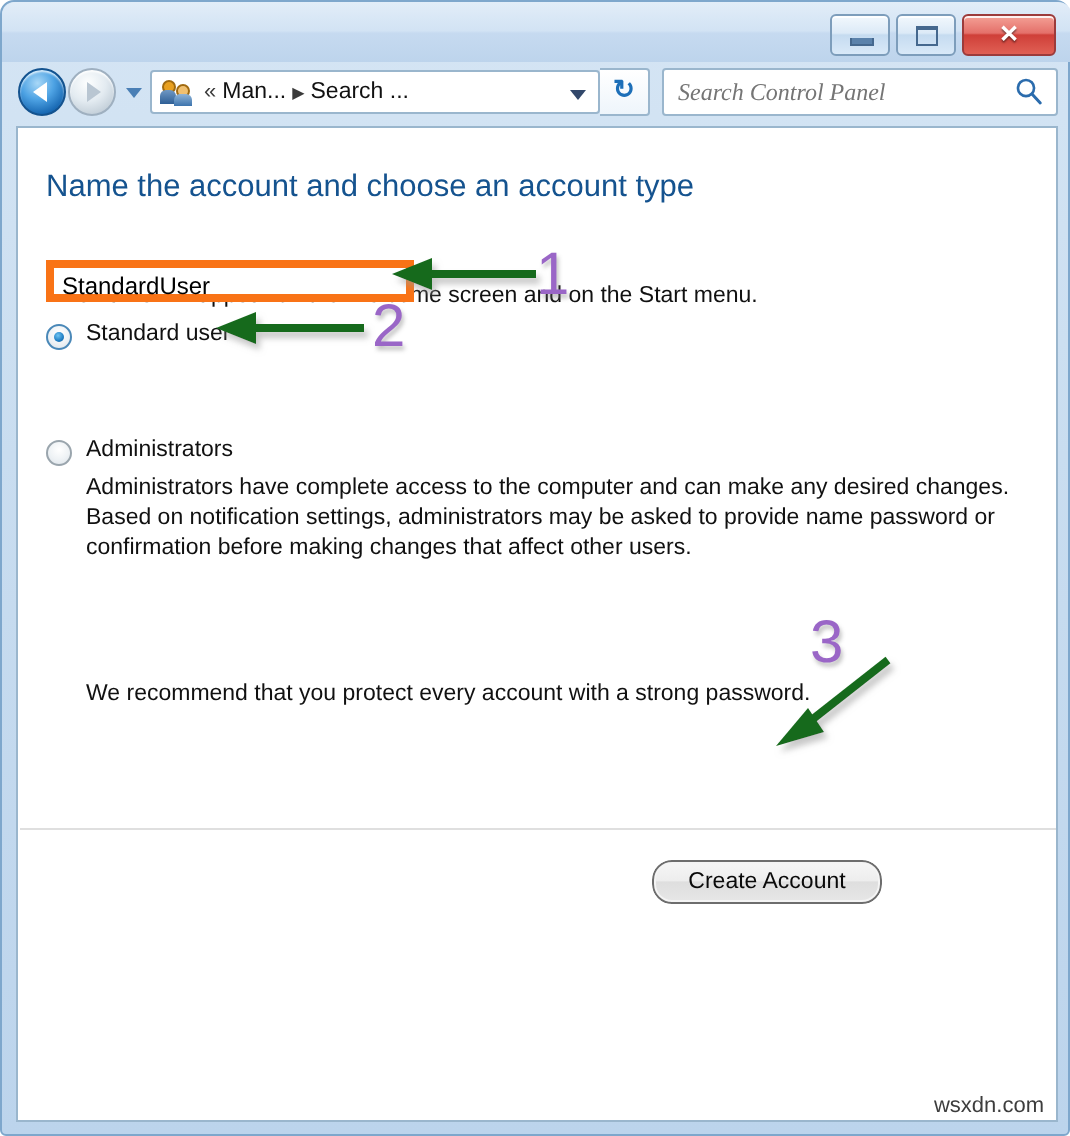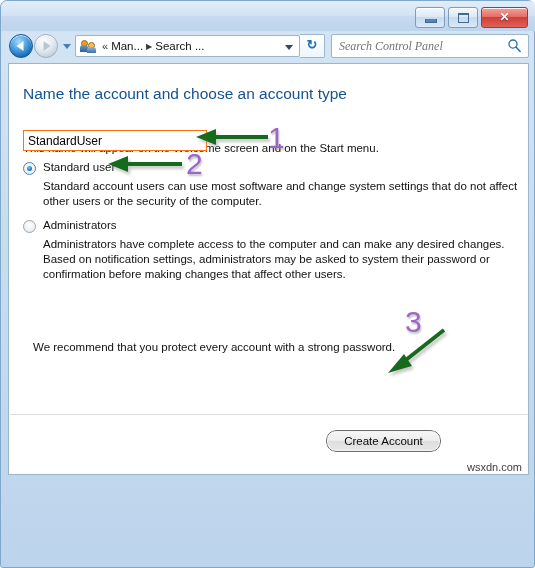--- a/index.html
+++ b/index.html
@@ -261,21 +261,21 @@
     right: 6px; top: 3px;
     width: 15px; height: 15px;
   }
 
   
   #client {
     position: absolute;
     left: 7px;
     top: 62px;
     width: 521px;
-    height: 412px;
+    height: 498px;
     background: #ffffff;
     border: 1px solid #9ab6cd;
     box-sizing: border-box;
     overflow: hidden;
   }
 
   #page-title {
     position: absolute;
     left: 14px;
     top: 21px;
@@ -294,21 +294,21 @@
     margin-top: 28px;
   }
 
   
   #name-field {
     position: absolute;
     left: 14px;
     top: 66px;
     width: 184px;
     height: 21px;
-    border: 1px solid #f97316;
+    border: 4px solid #f97316;
     background: #ffffff;
     box-sizing: border-box;
     cursor: text;
   }
   #name-input {
     border: none;
     outline: none;
     width: 100%;
     height: 100%;
     box-sizing: border-box;
@@ -359,21 +359,21 @@
     position: absolute;
     left: 34px;
     font-size: 11.5px;
     color: #111111;
     line-height: 15px;
     width: 475px;
   }
 
   #recommend-text {
     position: absolute;
-    left: 24px;
+    left: 34px;
     top: 277px;
     font-size: 11.5px;
     color: #111111;
   }
   #help-link {
     position: absolute;
     left: 14px;
     top: 312px;
     font-size: 11.5px;
     color: #1364b4;
@@ -508,27 +508,26 @@
     <div id="subtitle">This name will appear on the Welcome screen and on the Start menu.</div>
 
     <div id="name-field">
       <input id="name-input" type="text" value="StandardUser" style="">
     </div>
 
     <div class="radio-row" style="top:97px;">
       <span class="radio checked"></span>
       <span class="radio-label">Standard user</span>
     </div>
-    <div class="radio-desc" style="top:115px;">Standard account users can use most software and change system settings that do not affect other users or the security of the computer.</div>
 
     <div class="radio-row" style="top:155px;">
       <span class="radio"></span>
       <span class="radio-label">Administrators</span>
     </div>
-    <div class="radio-desc" style="top:173px;">Administrators have complete access to the computer and can make any desired changes. Based on notification settings, administrators may be asked to system their password or confirmation before making changes that affect other users.</div>
+    <div class="radio-desc" style="top:173px;">Administrators have complete access to the computer and can make any desired changes. Based on notification settings, administrators may be asked to provide name password or confirmation before making changes that affect other users.</div>
 
     <div id="recommend-text">We recommend that you protect every account with a strong password.</div>
 
 
     <div id="footer-sep"></div>
 
     <div class="dlgbtn" id="create-account-button">Create Account</div>
 
     <div id="watermark">wsxdn.com</div>
   </div>

